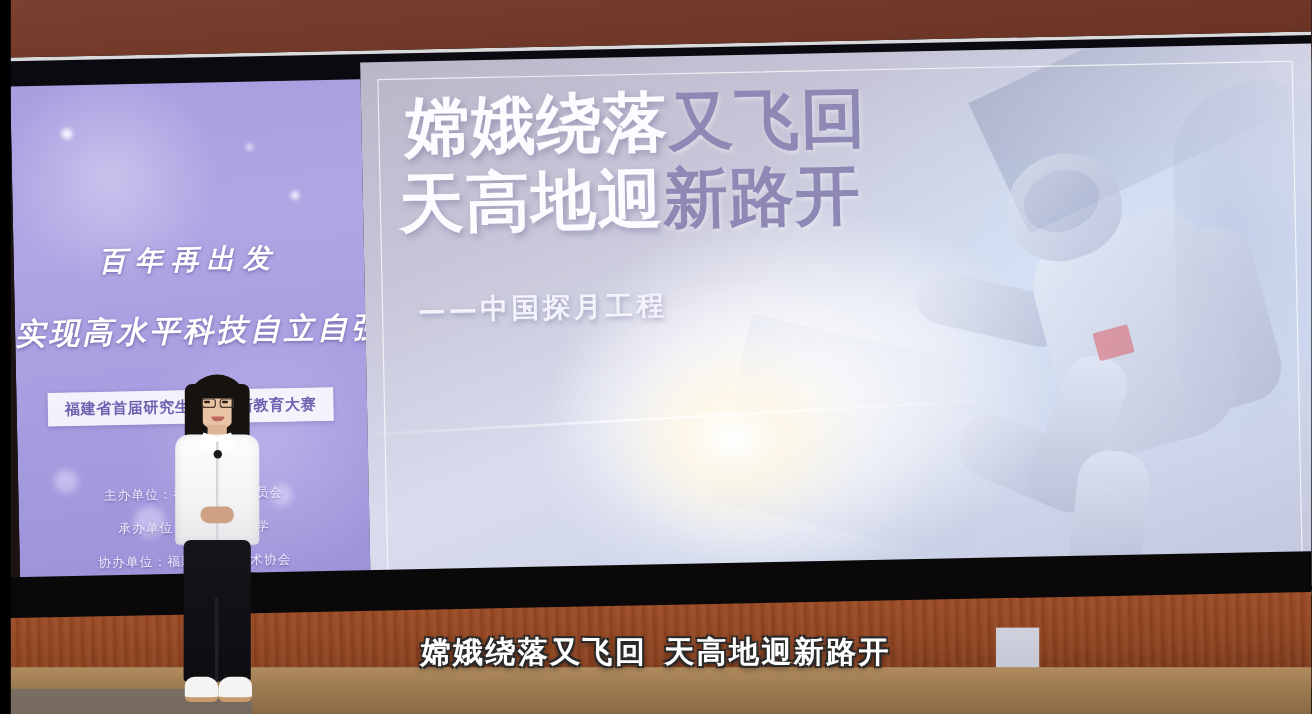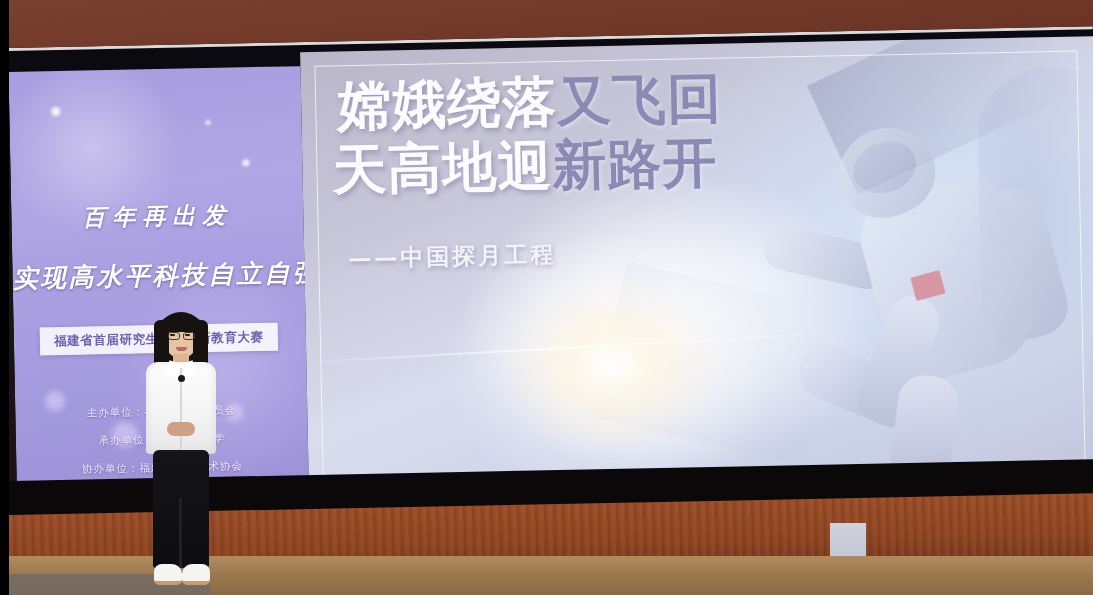--- a/index.html
+++ b/index.html
@@ -327,15 +327,18 @@
     <div class="p-collar-r"></div>
     <div class="p-placket"></div>
     <div class="p-mic"></div>
     <div class="p-hands"></div>
     <div class="p-pants"></div>
     <div class="p-gap"></div>
     <div class="p-shoe-l"></div>
     <div class="p-shoe-r"></div>
   </div>
 
+  <div class="caption">
+    <span>嫦娥绕落又飞回</span><span class="cap-gap"></span><span>天高地迥新路开</span>
+  </div>
 
   <div class="edge-left"></div>
 </div>
 
 </body></html>

